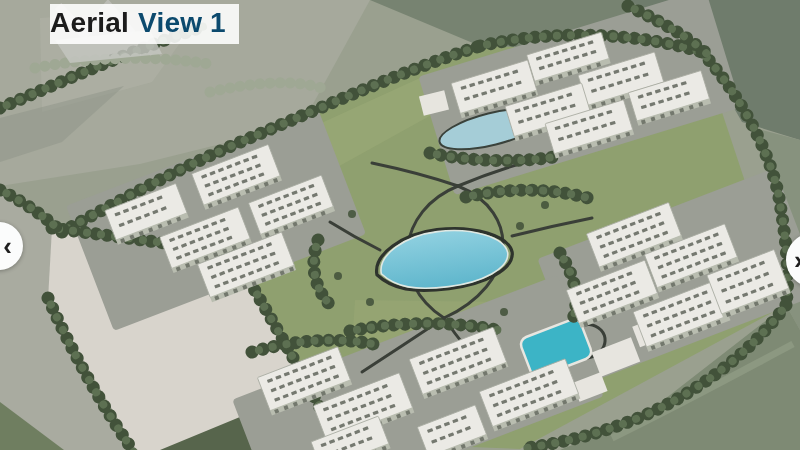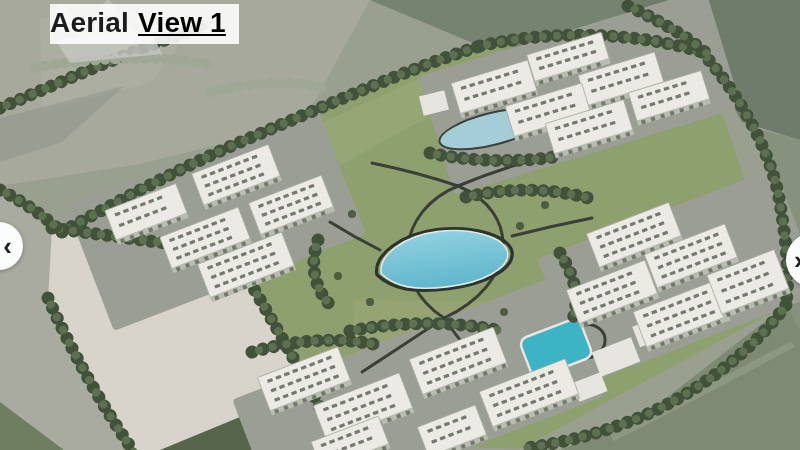--- a/index.html
+++ b/index.html
@@ -3,21 +3,21 @@
 <meta charset="utf-8">
 <style>
   html,body{margin:0;padding:0;background:#1e1e1e;}
   .stage{position:relative;width:800px;height:450px;overflow:hidden;
          background:#9aa08f;font-family:"Liberation Sans",sans-serif;}
   .stage svg{position:absolute;left:0;top:0;}
   
   .title-badge{position:absolute;left:6px;top:4px;height:38px;display:flex;align-items:center;
     padding:0 13px 2px 0;background:rgba(255,255,255,0.88);
     font-weight:bold;font-size:28px;line-height:1;color:#1c1c1c;letter-spacing:.2px;margin-left:44px;}
-  .title-badge .hl{color:#000000;margin-left:9px;text-decoration:underline;}
+  .title-badge .hl{color:#0c4a6e;margin-left:9px;}
   
   .nav-btn{position:absolute;border-radius:50%;background:#fbfcfc;border:none;
     box-shadow:0 1px 4px rgba(0,0,0,.3);color:#1f1f1f;font-weight:bold;
     display:flex;align-items:center;cursor:pointer;padding:0;}
   .nav-prev{left:-25px;top:222px;width:48px;height:48px;font-size:26px;
     justify-content:flex-end;padding-right:11px;}
   .nav-next{right:-40px;top:233px;width:54px;height:54px;font-size:26px;
     justify-content:flex-start;padding-left:8px;}
   
   .belt{fill:none;stroke:#42523a;stroke-width:13;stroke-linecap:round;stroke-dasharray:.1 11;}

